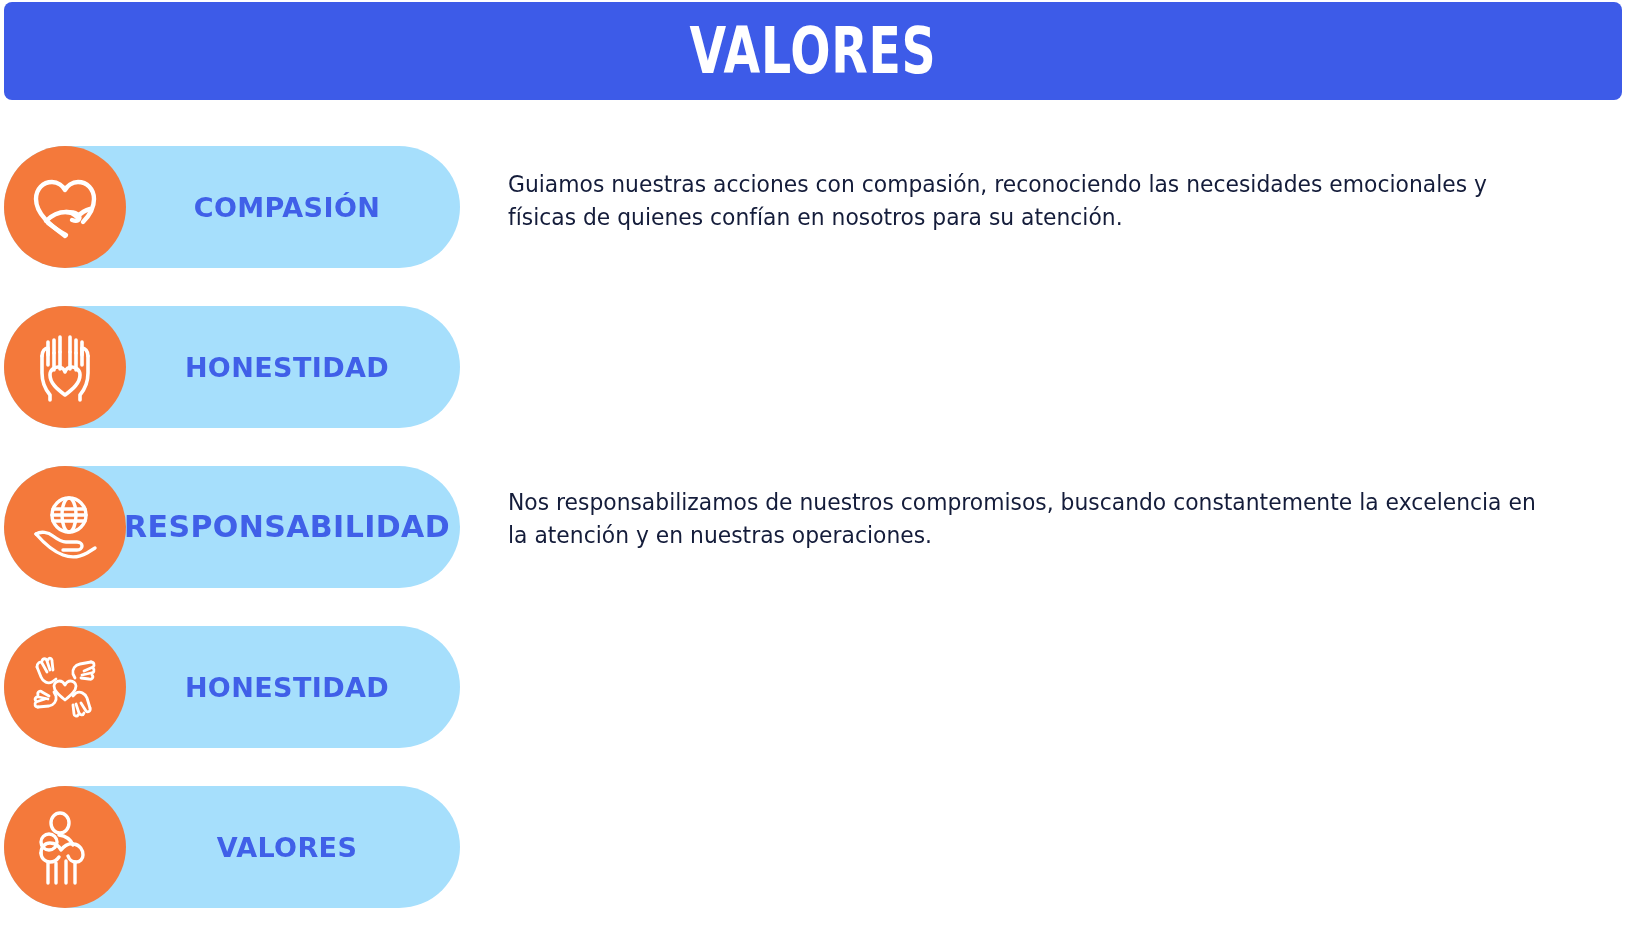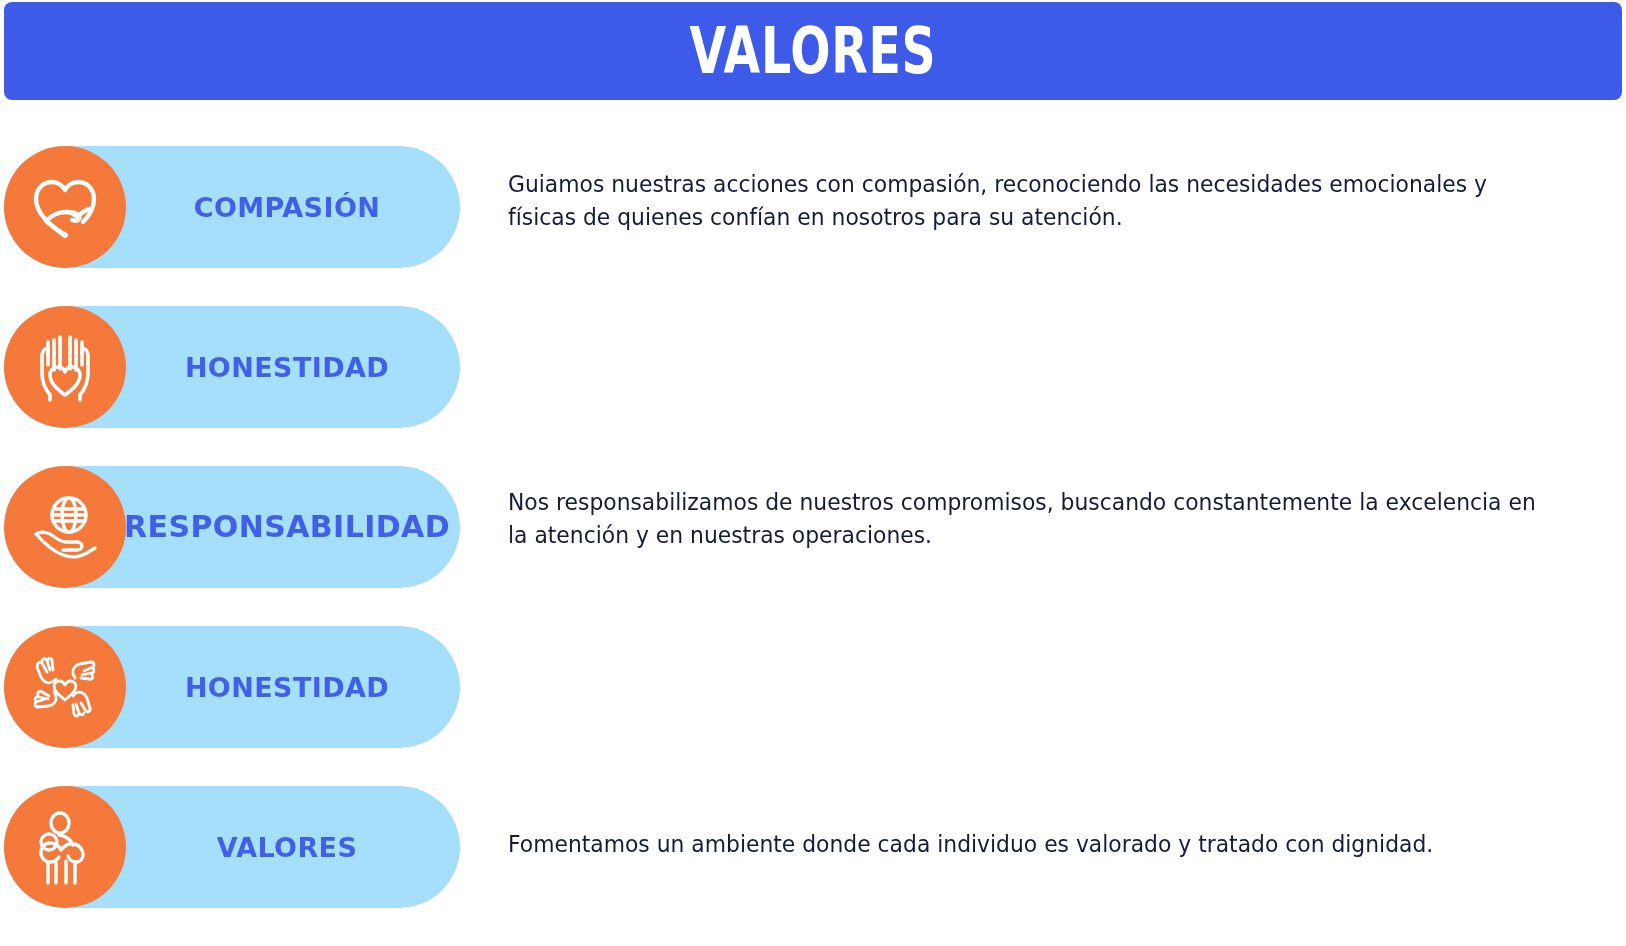--- a/index.html
+++ b/index.html
@@ -259,19 +259,16 @@
             <path d="M18 48 C18 42 22 38 27 38 C32 38 36 41 38 45
                      C41 41 46 38 51 39 C57 40 60 45 60 50
                      C60 54 57 57 53 57 C49 57 46 54 45 51"></path>
             <path d="M18 48 C18 53 22 57 27 57 C31 57 34 55 36 52"></path>
             <path d="M36 30 C43 31 48 35 50 40"></path>
 
             <path d="M25 58 V78 M33 58 V78 M43 56 V78 M52 57 V78"></path>
           </g>
         </svg>
       </div>
-      <div class="desc">
-        <div class="desc-text">Fomentamos un ambiente donde cada individuo es valorado y tratado con dignidad.</div>
-      </div>
     </div>
 
   </div>
 </div>
 
 </body></html>

